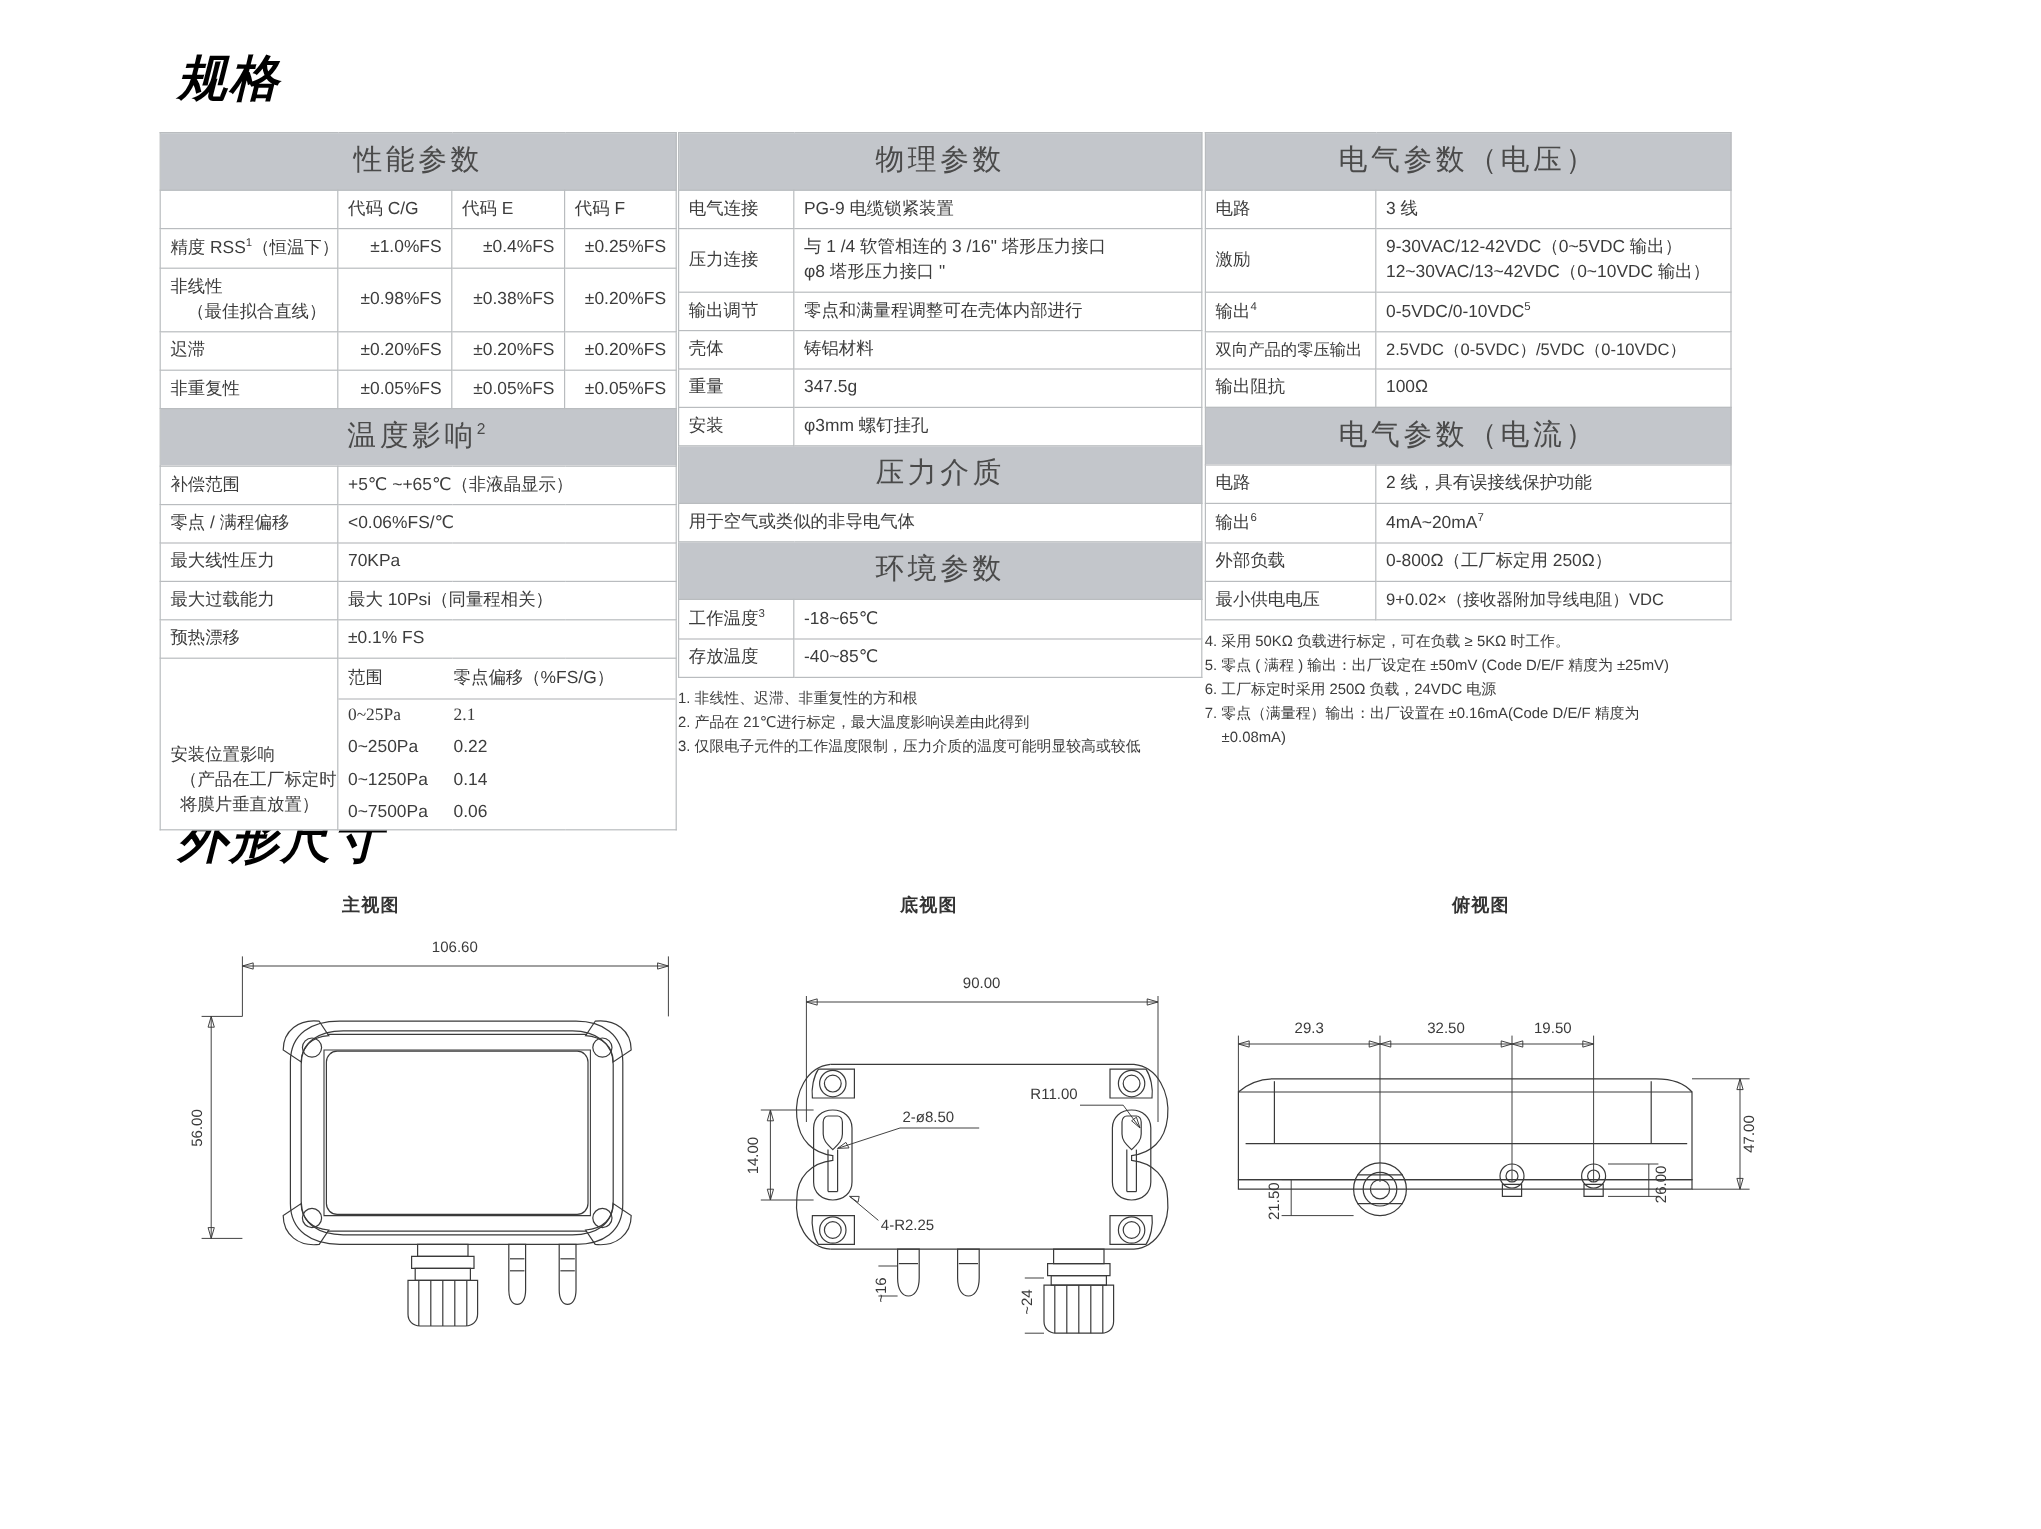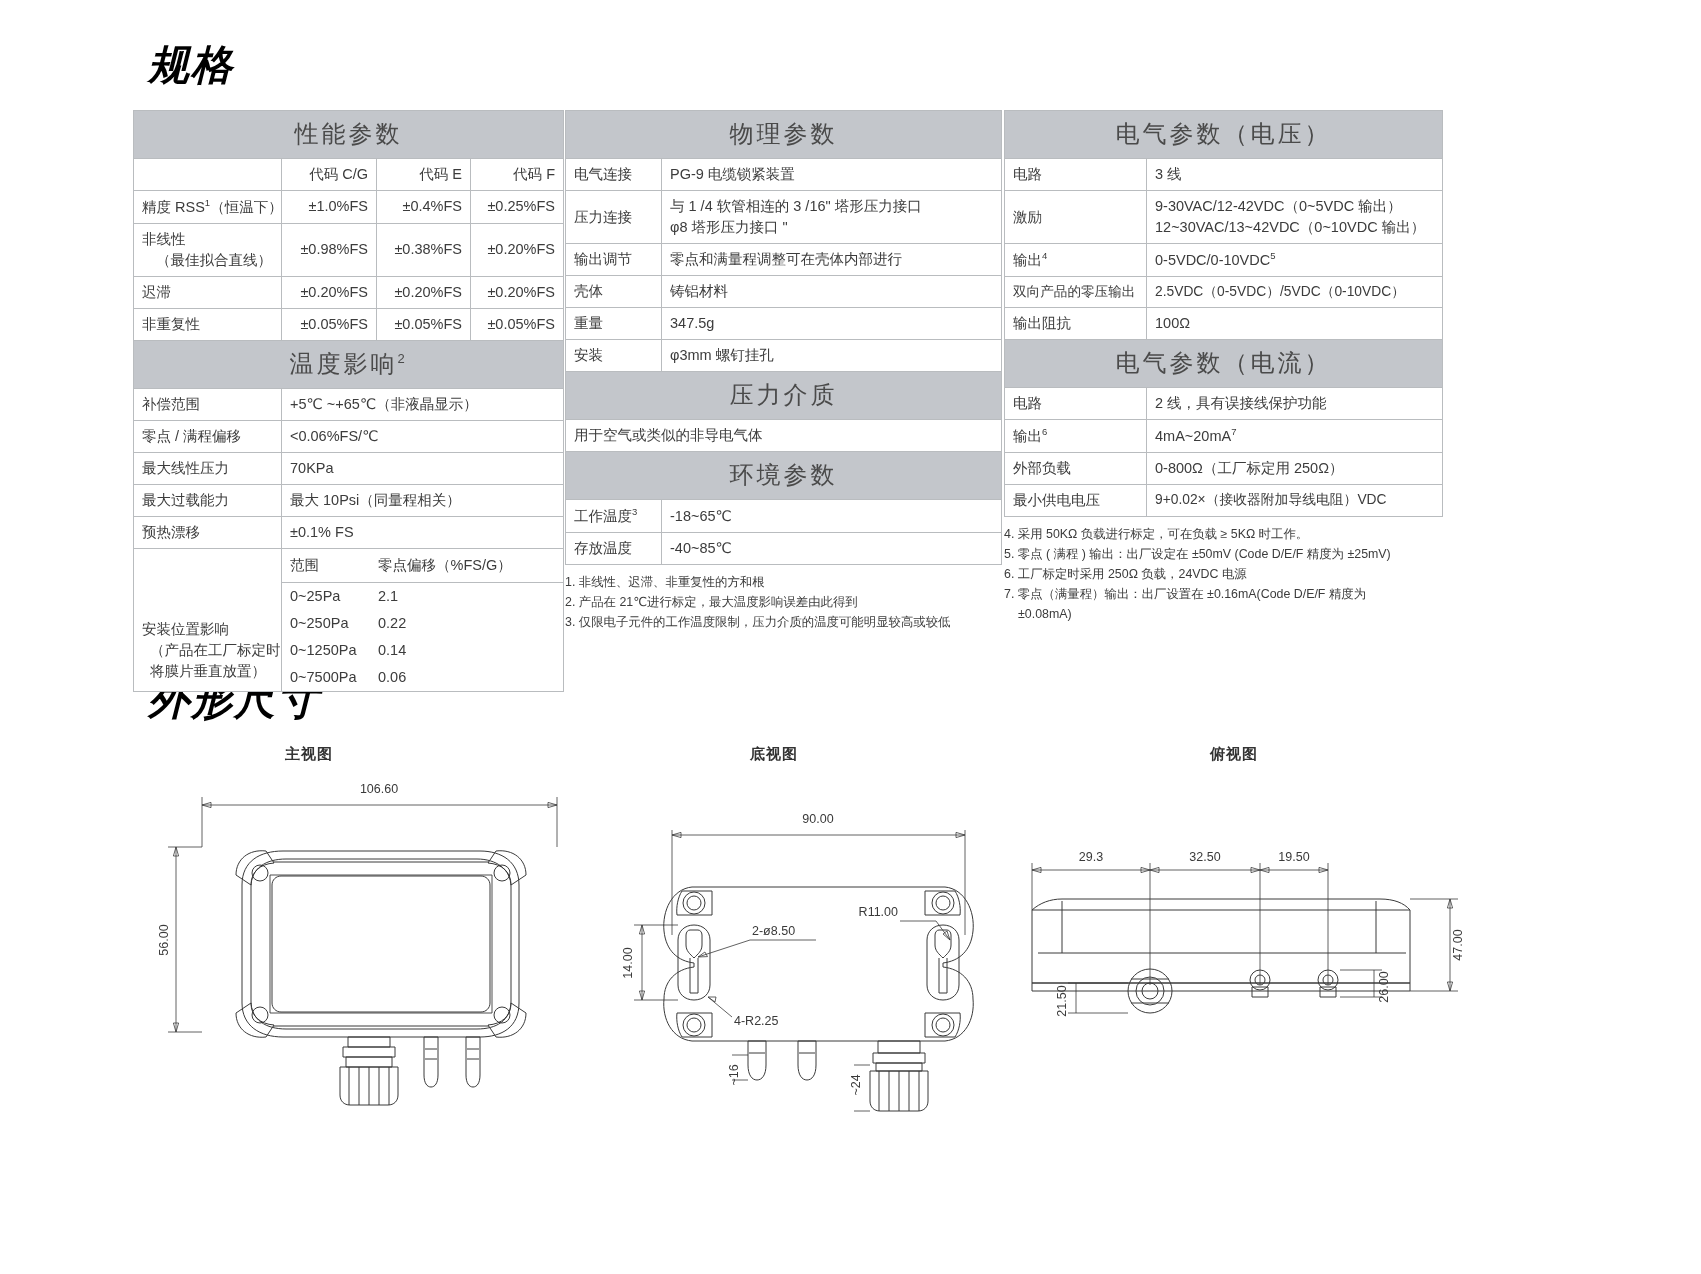--- a/index.html
+++ b/index.html
@@ -57,21 +57,21 @@
   .band{
     background:#c3c6cb;
     text-align:center;
     font-size:24px;
     color:#4a4a4a;
     letter-spacing:3px;
     height:48px;
     border:1px solid #b9bcbf;
     padding:4px;
   }
-  .hdr-cell{ text-align:right; }
+  .hdr-cell{ text-align:left; }
   .lbl{ white-space:nowrap; }
   .nowrap{ white-space:nowrap; }
   .ctr{ text-align:right; }
   sup{ font-size:9.5px; vertical-align:super; }
 
   
   .subtable{
     width:100%;
     border-collapse:collapse;
     table-layout:fixed;
@@ -80,21 +80,21 @@
     border:none;
     border-bottom:0;
     padding:1px 0 1px 0;
     height:auto;
     font-size:14.5px;
   }
   .sub-head td{
     border-bottom:1px solid #b9bcbf;
     padding-bottom:5px;
   }
-  .sub-body td{ padding-top:4px; }
+  .sub-body td{ padding-top:4px;font-family:Liberation Serif, serif; }
   .nested-wrap{ padding:0 !important; }
   .split-l{ border-right:1px solid #b9bcbf;margin-left:43px; }
 
   .notes{
     font-size:12.4px;
     line-height:1.62;
     color:#3c3c3c;
     padding-top:7px;
   }
   .notes div{ white-space:nowrap; }

